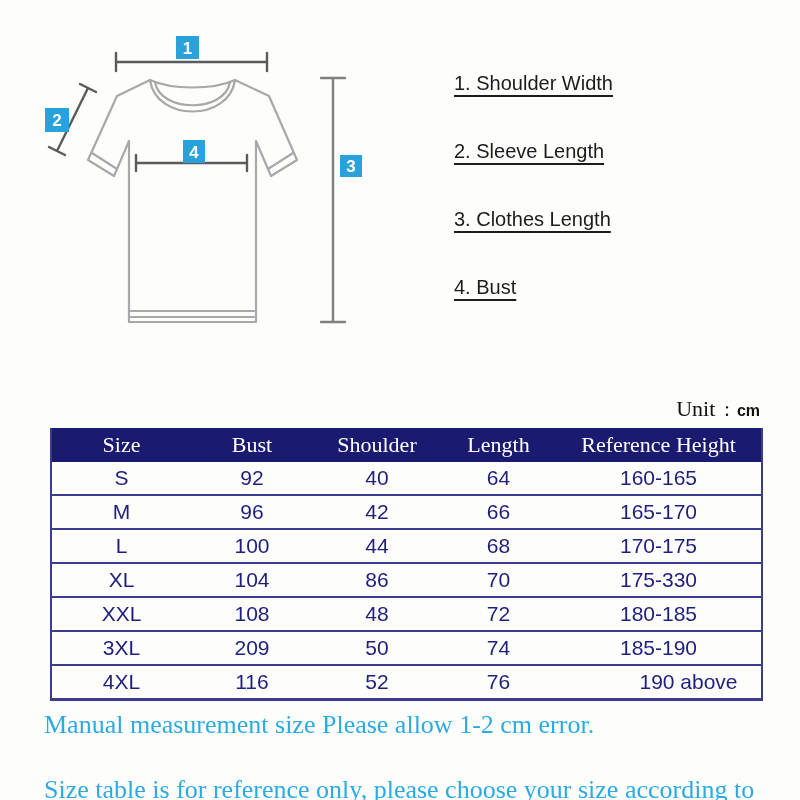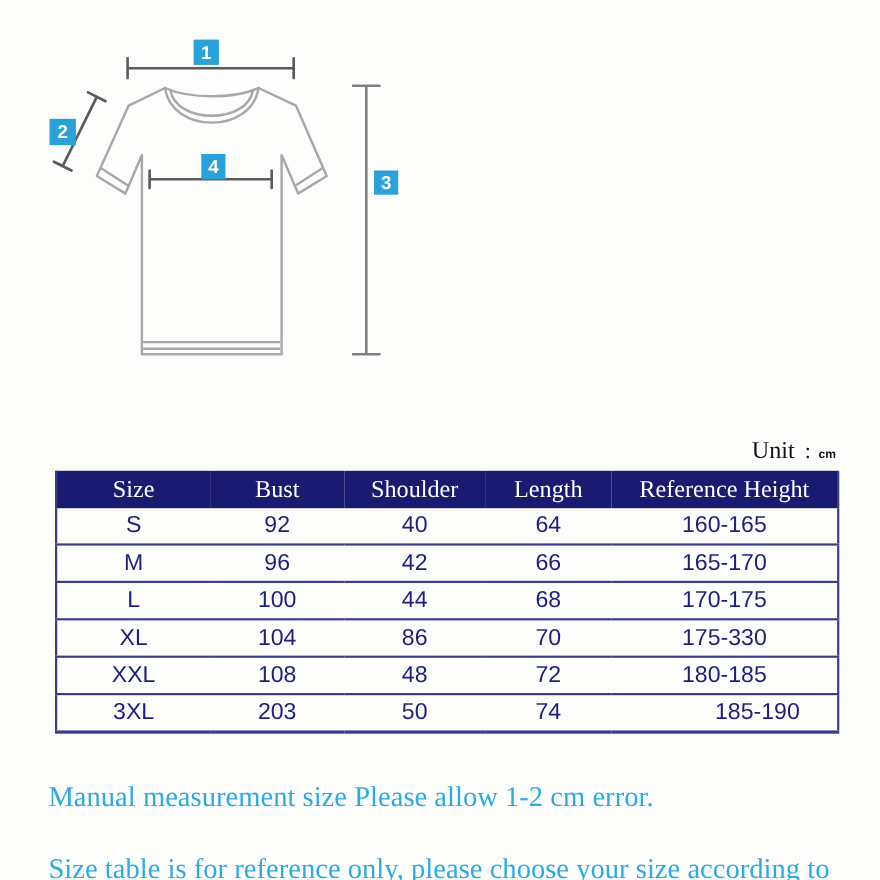--- a/index.html
+++ b/index.html
@@ -24,21 +24,21 @@
   .tag text{fill:#ffffff;font-family:"Liberation Sans",sans-serif;font-weight:bold;font-size:17px;text-anchor:middle;dominant-baseline:central;}
 
   .legend{position:absolute;left:454px;top:72px;}
   .legend-item{margin-bottom:46px;font-size:20px;line-height:22px;color:var(--legend-text);
     text-decoration:underline;text-decoration-thickness:2px;text-underline-offset:5px;
     font-family:"Liberation Sans",sans-serif;}
 
   .unit{position:absolute;top:396px;right:40px;color:#111;}
   .unit .u-word{font-family:"Liberation Serif",serif;font-size:22px;margin-left:11px;}
   .unit .u-sep{font-family:"Liberation Serif",serif;font-size:20px;margin:0 7px 0 9px;}
-  .unit .u-val{font-family:"Liberation Sans",sans-serif;font-size:11px;font-weight:bold;}
+  .unit .u-val{font-family:"Liberation Sans",sans-serif;font-size:16px;font-weight:bold;}
 
   .size-table{position:absolute;left:50px;top:428px;width:711px;border-collapse:collapse;table-layout:fixed;
     border-left:2px solid var(--table-border);border-right:2px solid var(--table-border);
     border-bottom:3px solid var(--table-border);}
   .size-table th{background:var(--header-bg);color:#ffffff;font-family:"Liberation Serif",serif;
     font-weight:400;font-size:22px;height:34px;text-align:center;padding:0;}
   .size-table td{text-align:center;vertical-align:middle;font-family:"Liberation Sans",sans-serif;
     font-size:21px;color:var(--table-text);height:32px;padding:0;border-top:2px solid var(--table-border);}
   .size-table tbody tr:first-child td{border-top:none;}
   .size-table tbody tr:last-child td:last-child{text-indent:60px;}
@@ -91,20 +91,26 @@
     <g class="tag">
       <rect x="340" y="155" width="22" height="22"></rect>
       <text x="351" y="166">3</text>
     </g>
     <g class="tag">
       <rect x="183" y="140" width="22" height="23"></rect>
       <text x="194" y="152">4</text>
     </g>
   </svg>
 
+  <div class="legend">
+    <div class="legend-item">1. Shoulder Width</div>
+    <div class="legend-item">2. Sleeve Length</div>
+    <div class="legend-item">3. Clothes Length</div>
+    <div class="legend-item">4. Bust</div>
+  </div>
 
   <div class="unit">
     <span class="u-word">Unit</span><span class="u-sep">:</span><span class="u-val">cm</span>
   </div>
 
   <table class="size-table">
     <colgroup>
       <col style="width:140px">
       <col style="width:122px">
       <col style="width:128px">
@@ -151,24 +157,31 @@
         </tr>
         <tr>
           <td>XXL</td>
           <td>108</td>
           <td>48</td>
           <td>72</td>
           <td>180-185</td>
         </tr>
         <tr>
           <td>3XL</td>
-          <td>203</td>
+          <td>209</td>
           <td>50</td>
           <td>74</td>
           <td>185-190</td>
+        </tr>
+        <tr>
+          <td>4XL</td>
+          <td>116</td>
+          <td>52</td>
+          <td>76</td>
+          <td>190 above</td>
         </tr>
       </tbody>
   </table>
 
   <p class="note n1">Manual measurement size Please allow 1-2 cm error.</p>
   <p class="note n2">Size table is for reference only, please choose your size according to your body.</p>
 
 </div>
 
 </body></html>

